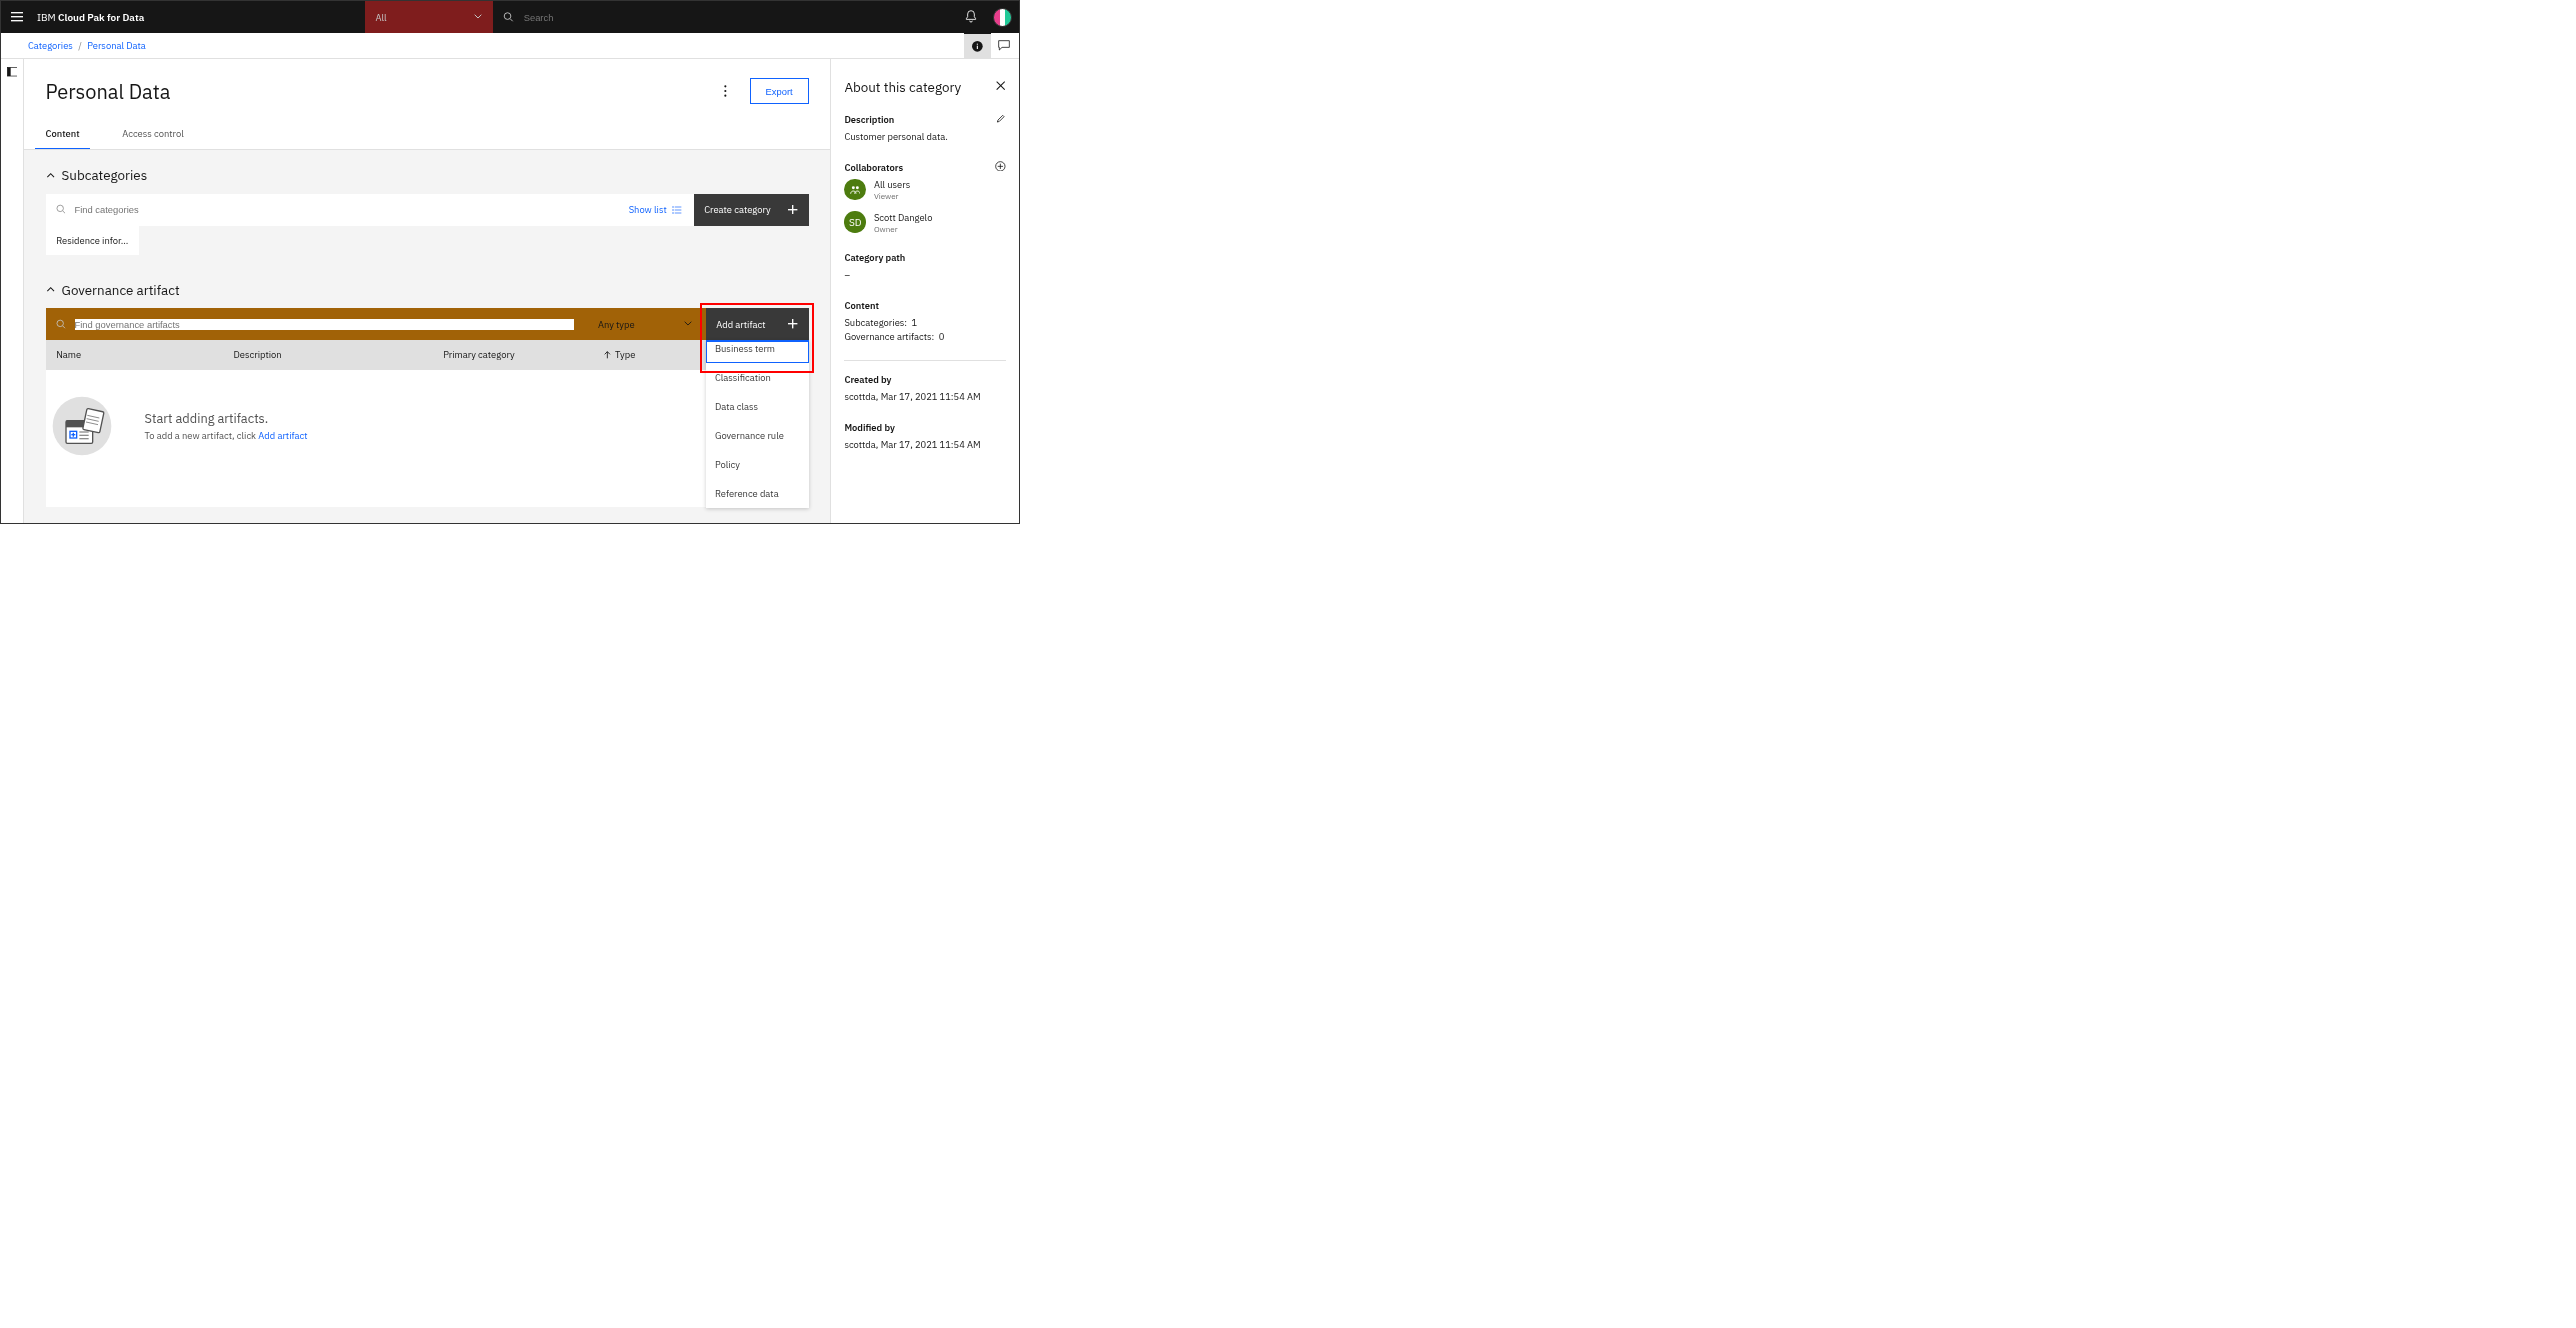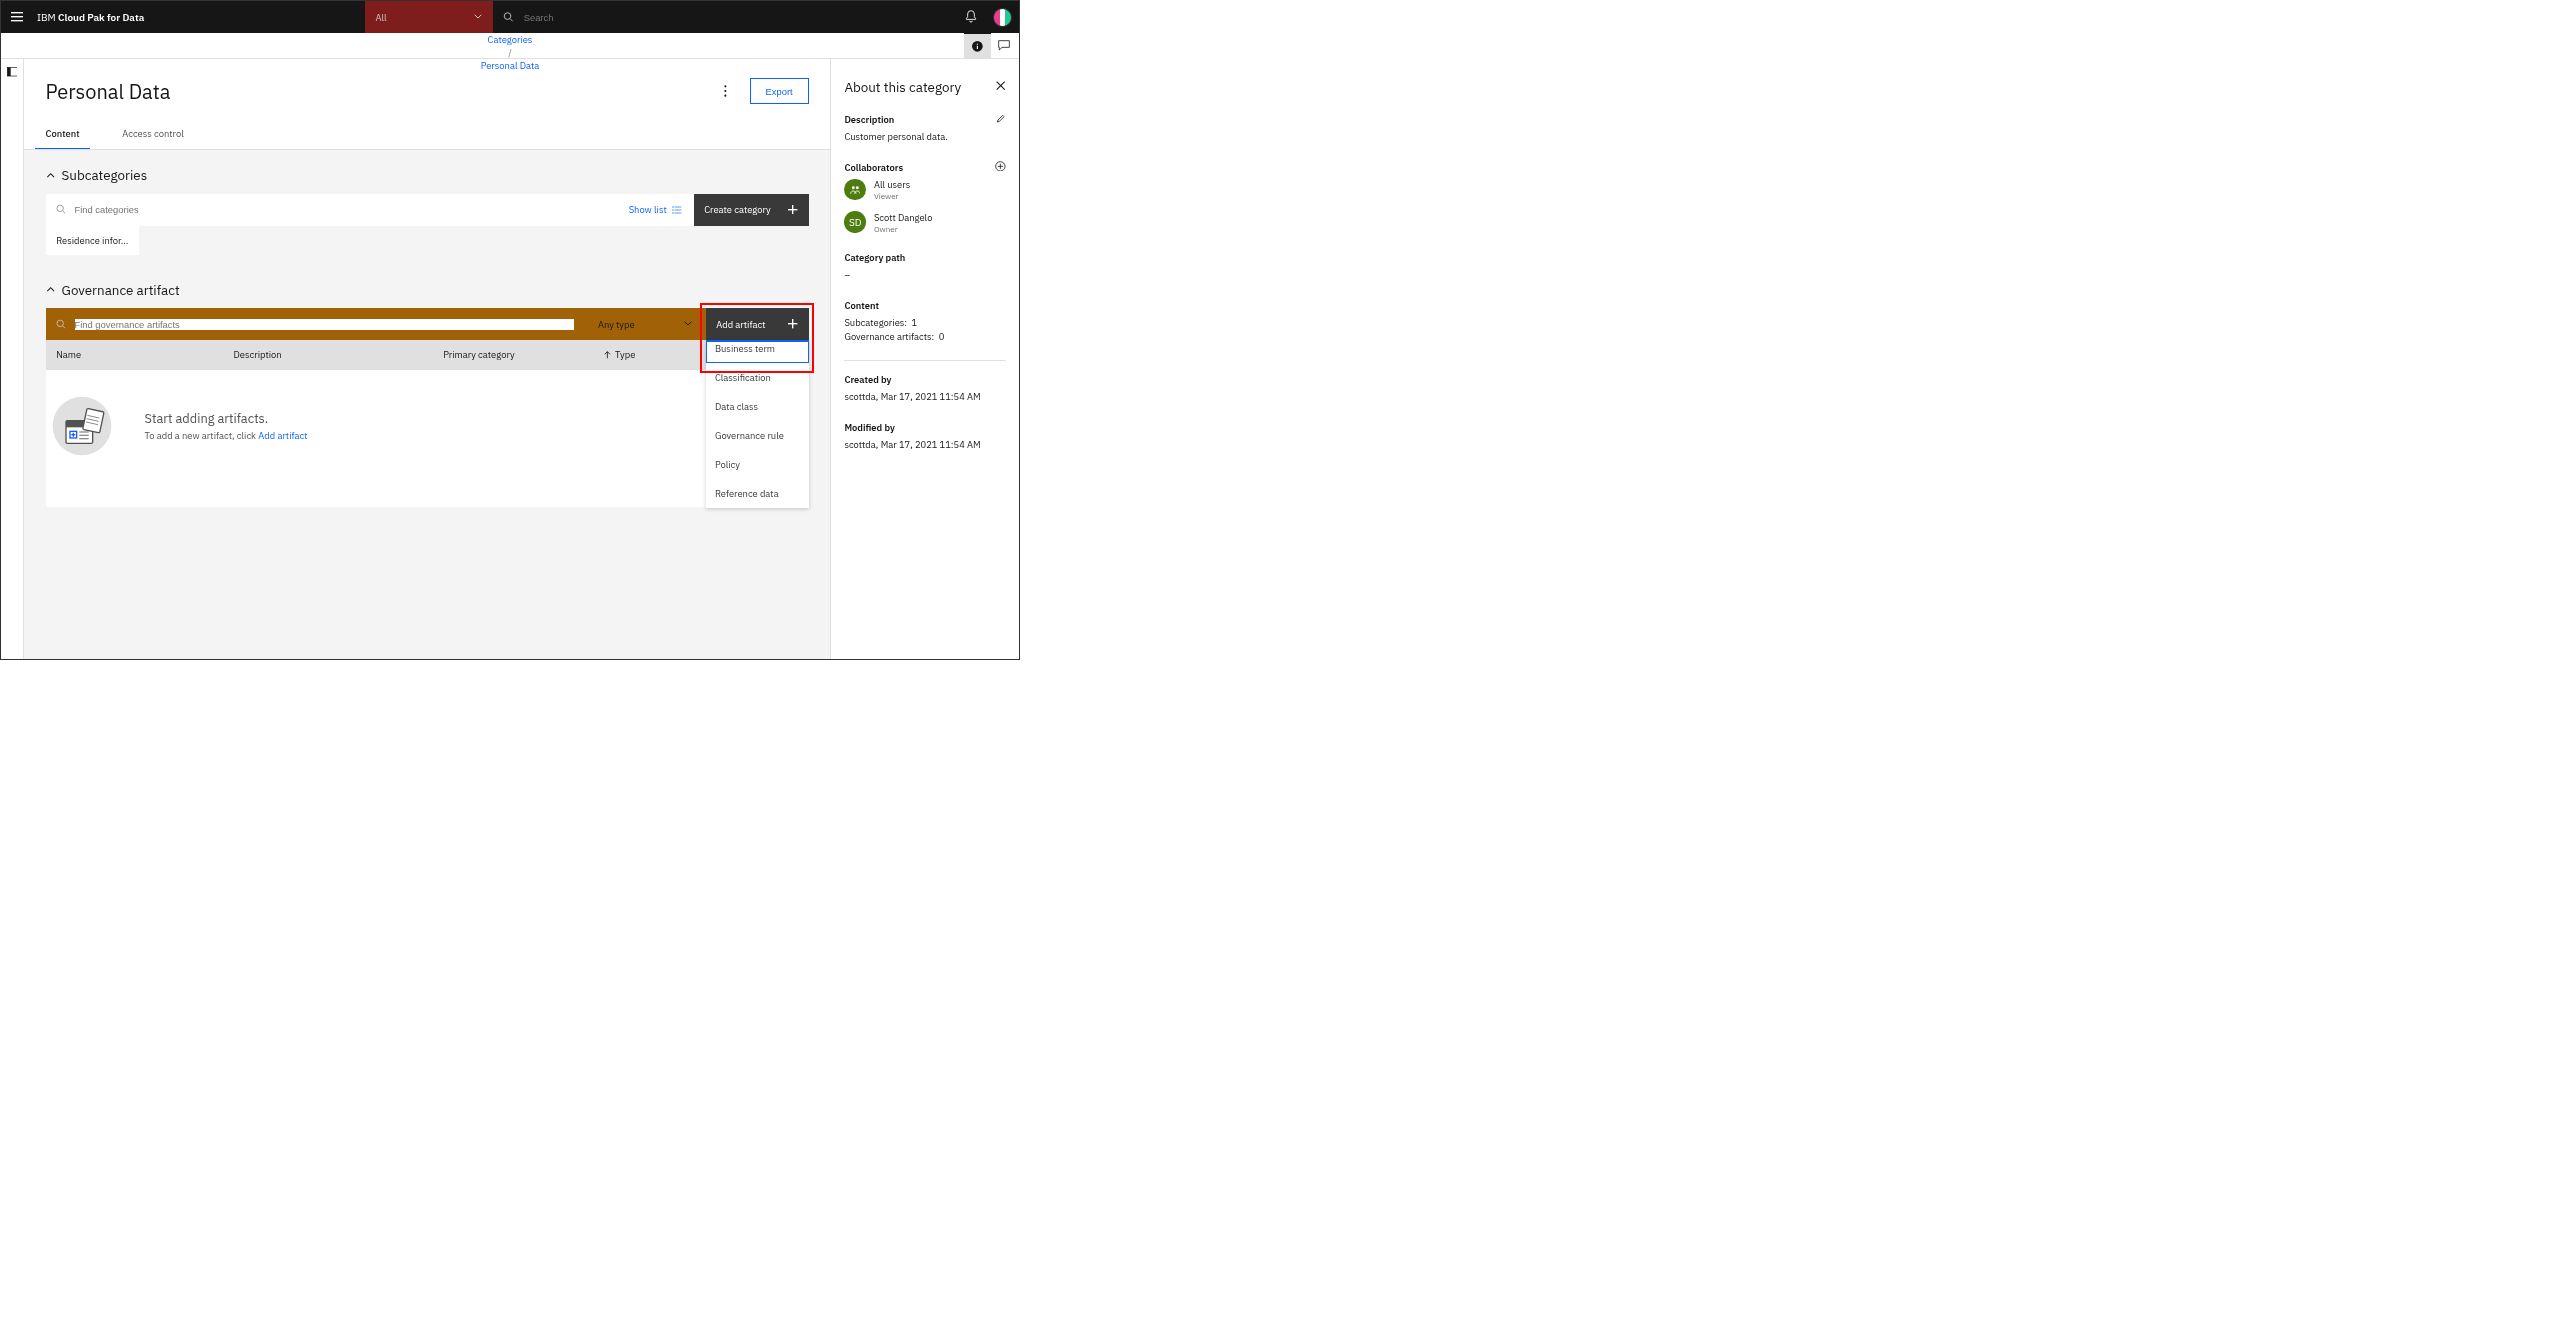--- a/index.html
+++ b/index.html
@@ -1,31 +1,31 @@
 <!DOCTYPE html>
 <html style="font-size:10.7px"><head>
 <meta charset="utf-8">
 <style>
   * { box-sizing: border-box; margin: 0; padding: 0; }
   body { font-family: "IBM Plex Sans", -apple-system, BlinkMacSystemFont, "Helvetica Neue", Arial, sans-serif; font-size: 9.4px; color: #161616; background: #fff; }
-  .window { border: 1.3px solid #333; width: 1020px; height: 660px; display: flex; flex-direction: column; overflow: hidden; }
+  .window { border: 1.3px solid #333; width: 1020px; height: 524px; display: flex; flex-direction: column; overflow: hidden; }
   
   .topbar { height: 32px; background: #161616; display: flex; align-items: center; color: #fff; }
   .hamburger { width: 32px; height: 32px; display:flex; align-items:center; justify-content:center; cursor:pointer;}
   .brand { font-size: 10px; padding-left: 4px; }
   .brand strong { font-weight: 600; }
   .spacer { flex: 1; }
   .selector { width: 128px; height: 32px; background: #7f1d1d; display:flex; align-items:center; padding: 0 10.7px; color:#c6c6c6; justify-content:space-between;}
   .searchbar { flex: 1; max-width: 436px; height:32px; display:flex; align-items:center; padding:0 10.7px; color:#8d8d8d;}
   .searchbar svg { margin-right: 9.4px;}
   .topbar-right { display:flex; align-items:center; height:32px;}
   .topicon { width:32px; height:32px; display:flex; align-items:center; justify-content:center; color:#fff;}
   .avatar-circle { width:19px; height:19px; border-radius:50%; background: linear-gradient(90deg,#e83e8c 0 33%,#fff 33% 66%,#20c997 66% 100%); border:1.3px solid #393939; }
   
-  .breadcrumb-row { height:25.5px; border-bottom:0.7px solid #e0e0e0; display:flex; align-items:center; padding: 0 27px; position:relative;flex-direction:column;}
+  .breadcrumb-row { height:25.5px; border-bottom:0.7px solid #e0e0e0; display:flex; align-items:center; padding: 0 27px; position:relative;}
   .breadcrumb-row a { color:#0f62fe; text-decoration:none; font-size:9.4px;}
   .breadcrumb-row .sep { color:#8d8d8d; margin:0 5.4px;}
   .info-btn { width:27px; height:25.5px; background:#e0e0e0; display:flex; align-items:center; justify-content:center; border-top:1.3px solid #161616; position:absolute; right:28px; top:0;}
   .chat-btn { width:27px; height:25.5px; display:flex; align-items:center; justify-content:center; position:absolute; right:1.3px; top:0;}
   
   .body { flex:1; display:flex; overflow:hidden; }
   .leftrail { width:23px; border-right:0.7px solid #e0e0e0; display:flex; flex-direction:column; align-items:center; padding-top:8px;}
   .main { flex:1; display:flex; flex-direction:column; overflow:hidden;}
   .rightpanel { width:189px; border-left:0.7px solid #e0e0e0; padding: 19px 13.4px; overflow:auto; font-size:9.4px;}
   .page-title { font-size:20px; font-weight:400; flex:1;}

